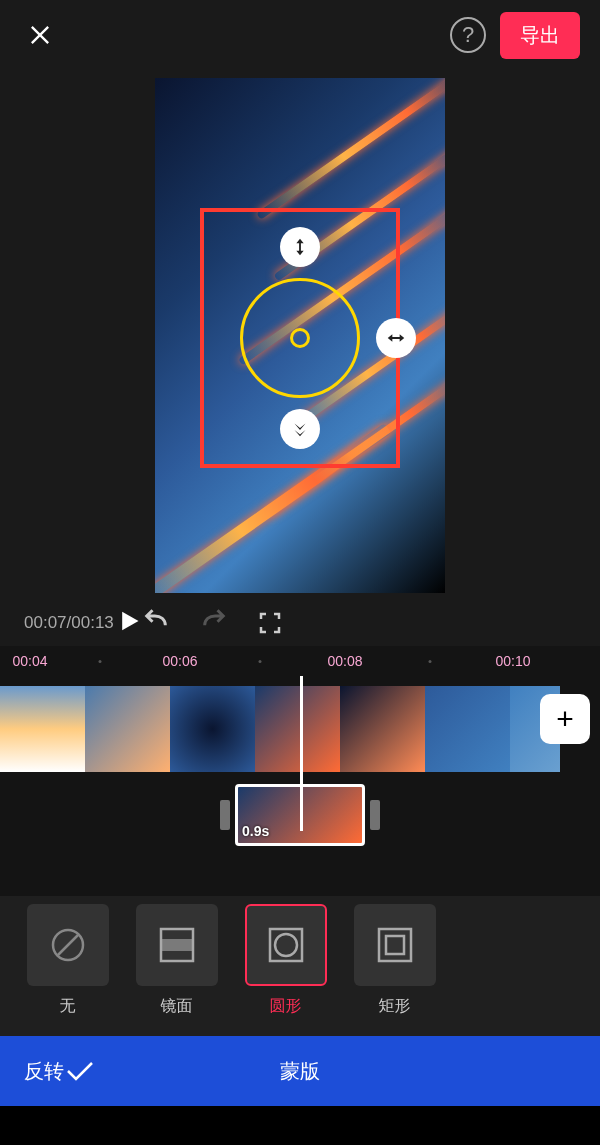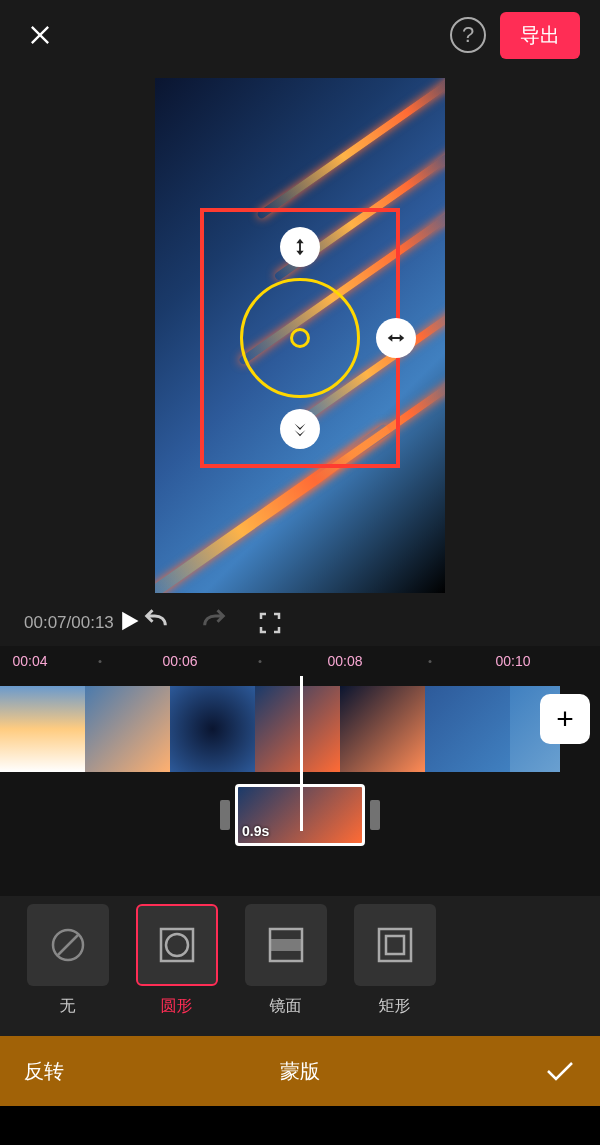--- a/index.html
+++ b/index.html
@@ -298,23 +298,23 @@
     }
     .mask-option.selected .mask-label {
       color: #ff2d55;
     }
     
     
     .bottom-bar {
       height: 70px;
       display: flex;
       align-items: center;
-      justify-content: space-between;
+      justify-content: flex-start;
       padding: 0 24px;
-      background: #a16207;
+      background: #1d4ed8;
     }
     .invert-btn {
       color: #fff;
       font-size: 20px;
       cursor: pointer;
     }
     .panel-title {
       color: #fff;
       font-size: 20px;
       position: absolute;
@@ -454,42 +454,42 @@
 <div class="mask-options">
   <div class="mask-option">
     <div class="mask-icon-box">
       <svg width="40" height="40" viewBox="0 0 40 40">
           <circle cx="20" cy="20" r="15" fill="none" stroke="#888" stroke-width="2.5"></circle>
           <line x1="10" y1="30" x2="30" y2="10" stroke="#888" stroke-width="2.5"></line>
         </svg>
     </div>
     <span class="mask-label">无</span>
   </div>
+  <div class="mask-option">
+    <div class="mask-icon-box">
+      <svg width="44" height="44" viewBox="0 0 44 44">
+          <rect x="6" y="6" width="32" height="32" fill="none" stroke="#aaa" stroke-width="2.5"></rect>
+          <rect x="6" y="16" width="32" height="12" fill="#aaa" opacity="0.6"></rect>
+        </svg>
+    </div>
+    <span class="mask-label">镜面</span>
+  </div>
   <div class="mask-option selected">
     <div class="mask-icon-box">
       <svg width="44" height="44" viewBox="0 0 44 44">
           <rect x="6" y="6" width="32" height="32" fill="none" stroke="#aaa" stroke-width="2.5"></rect>
           <circle cx="22" cy="22" r="11" fill="none" stroke="#aaa" stroke-width="2.5"></circle>
         </svg>
     </div>
     <span class="mask-label">圆形</span>
   </div>
   <div class="mask-option">
     <div class="mask-icon-box">
       <svg width="44" height="44" viewBox="0 0 44 44">
           <rect x="6" y="6" width="32" height="32" fill="none" stroke="#aaa" stroke-width="2.5"></rect>
-          <rect x="6" y="16" width="32" height="12" fill="#aaa" opacity="0.6"></rect>
-        </svg>
-    </div>
-    <span class="mask-label">镜面</span>
-  </div>
-  <div class="mask-option">
-    <div class="mask-icon-box">
-      <svg width="44" height="44" viewBox="0 0 44 44">
-          <rect x="6" y="6" width="32" height="32" fill="none" stroke="#aaa" stroke-width="2.5"></rect>
           <rect x="13" y="13" width="18" height="18" fill="none" stroke="#aaa" stroke-width="2.5"></rect>
         </svg>
     </div>
     <span class="mask-label">矩形</span>
   </div>
 </div>
 
 <div class="bottom-bar">
   <div class="invert-btn">
     <span>反转</span>

